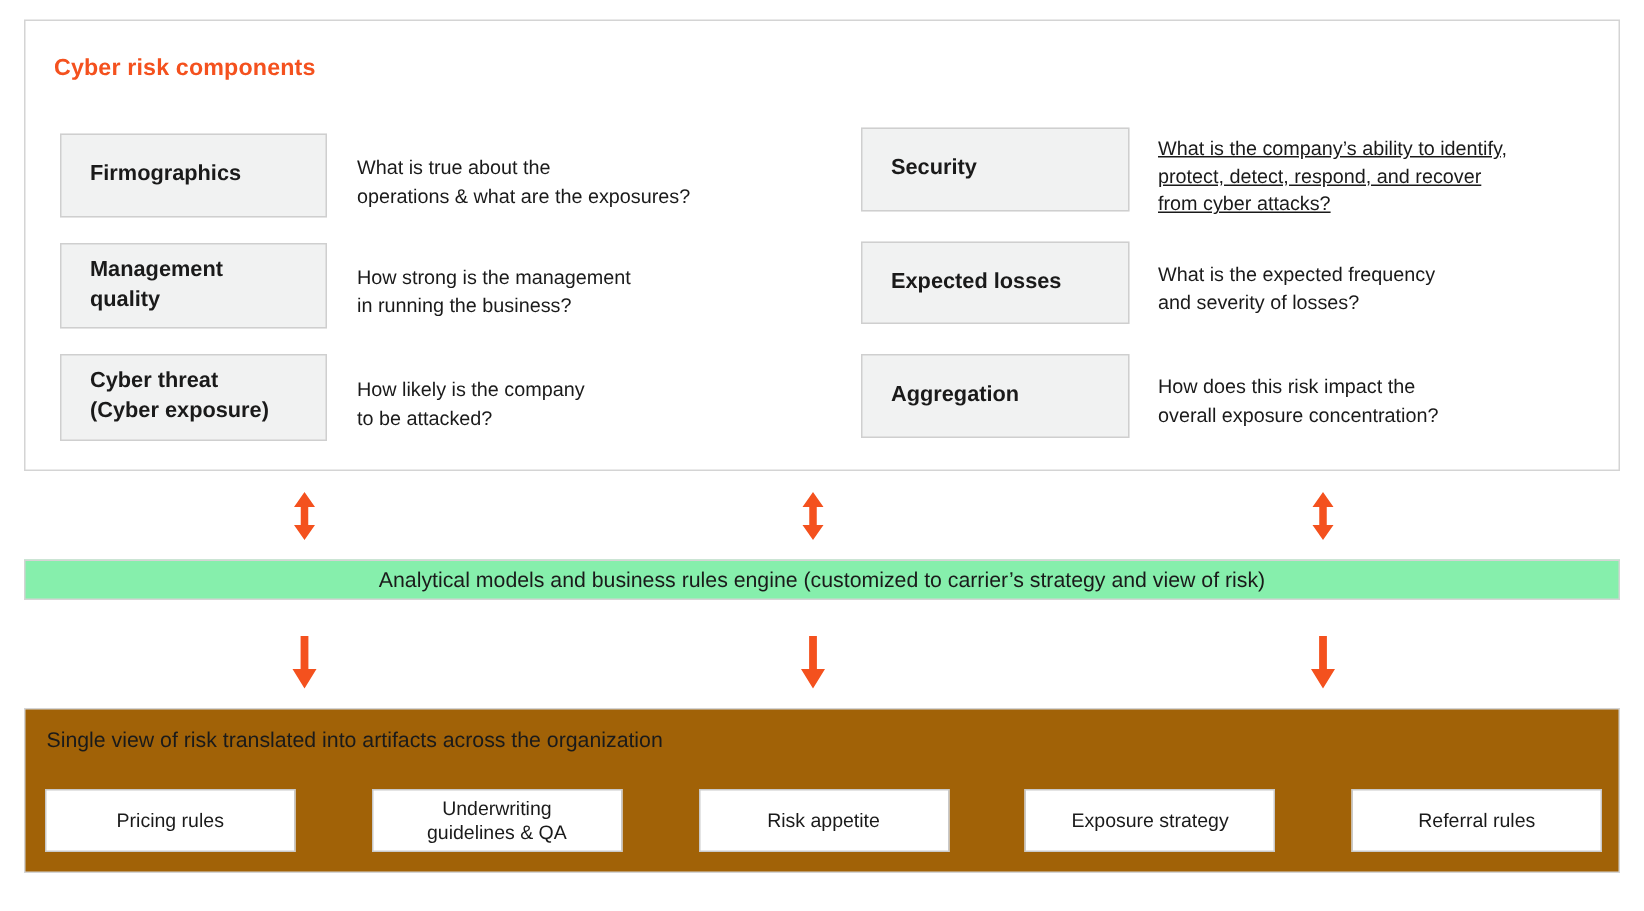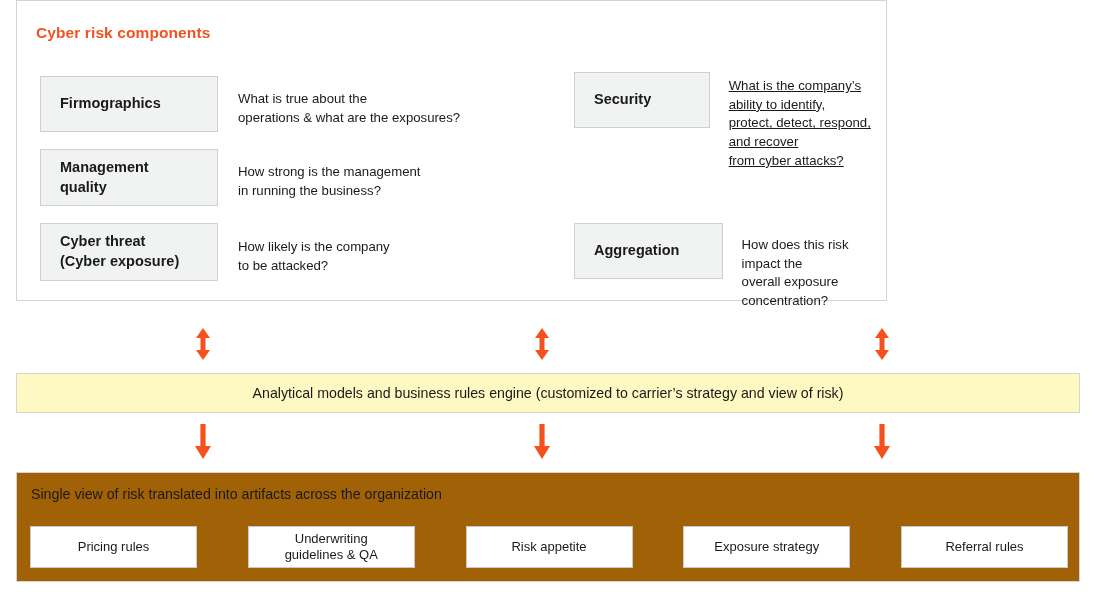--- a/index.html
+++ b/index.html
@@ -17,22 +17,22 @@
     width: 1096px;
     height: 607px;
     background: #ffffff;
     overflow: hidden;
   }
 
   
   .panel-top {
     position: absolute;
     left: 16px;
-    top: 0;
-    width: 871px;
+    top: 13px;
+    width: 1064px;
     height: 301px;
     box-sizing: border-box;
     background: #ffffff;
     border: 1px solid #d4d4d4;
   }
   .panel-title {
     position: absolute;
     left: 19px;
     top: 23px;
     font-size: 15.5px;
@@ -83,23 +83,23 @@
     height: 34px;
   }
   .arrow svg { display: block; width: 100%; height: 100%; }
 
   
   .panel-mid {
     position: absolute;
     left: 16px;
     top: 373px;
     width: 1064px;
-    height: 40px;
-    box-sizing: border-box;
-    background: #fef9c3;
+    height: 27px;
+    box-sizing: border-box;
+    background: #86efac;
     border: 1px solid #d4d4d4;
     display: flex;
     align-items: center;
     justify-content: center;
     font-size: 14.2px;
     color: #1a1a1a;
     text-align: center;
   }
 
   
@@ -175,20 +175,25 @@
 to be attacked?</div>
     </div>
 
     <div class="comp-row col-right" style="left:557px; top:71px;">
       <div class="comp-box" style="height:56px;">Security</div>
       <div class="comp-desc" style="padding-top:5px;text-decoration:underline;">What is the company’s ability to identify,
 protect, detect, respond, and recover
 from cyber attacks?</div>
     </div>
 
+    <div class="comp-row col-right" style="left:557px; top:147px;">
+      <div class="comp-box" style="height:55px;">Expected losses</div>
+      <div class="comp-desc" style="padding-top:13px;">What is the expected frequency
+and severity of losses?</div>
+    </div>
 
     <div class="comp-row col-right" style="left:557px; top:222px;">
       <div class="comp-box" style="height:56px;">Aggregation</div>
       <div class="comp-desc" style="padding-top:13px;">How does this risk impact the
 overall exposure concentration?</div>
     </div>
   </div>
 
   <div class="arrow" style="left:192px; top:327px;">
     <svg viewBox="0 0 22 34" xmlns="http://www.w3.org/2000/svg" aria-hidden="true">

